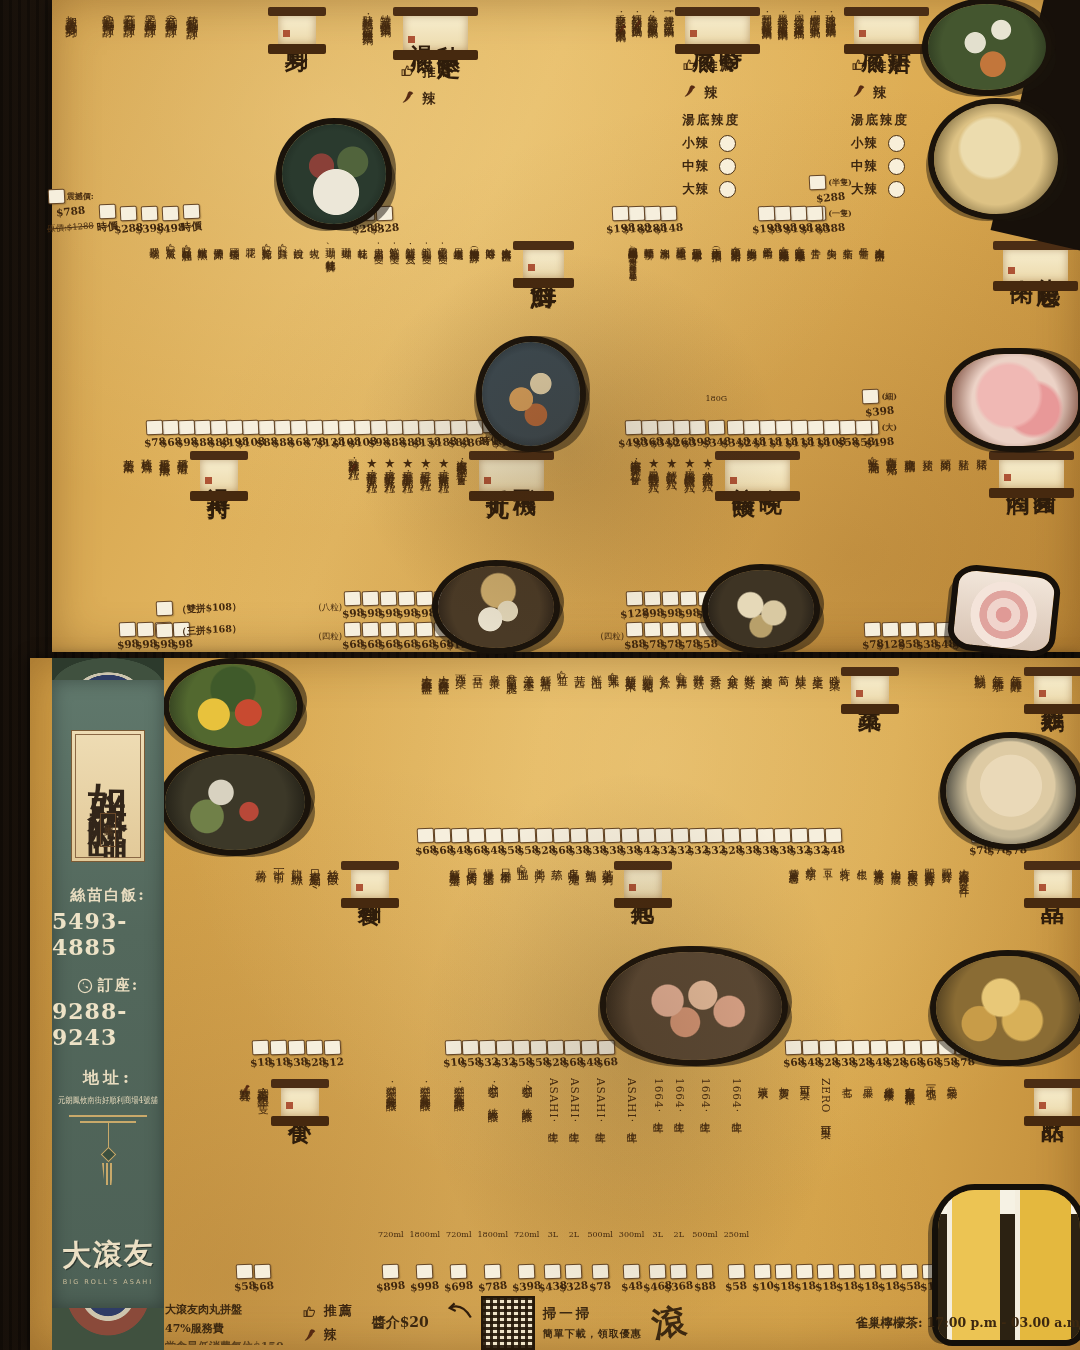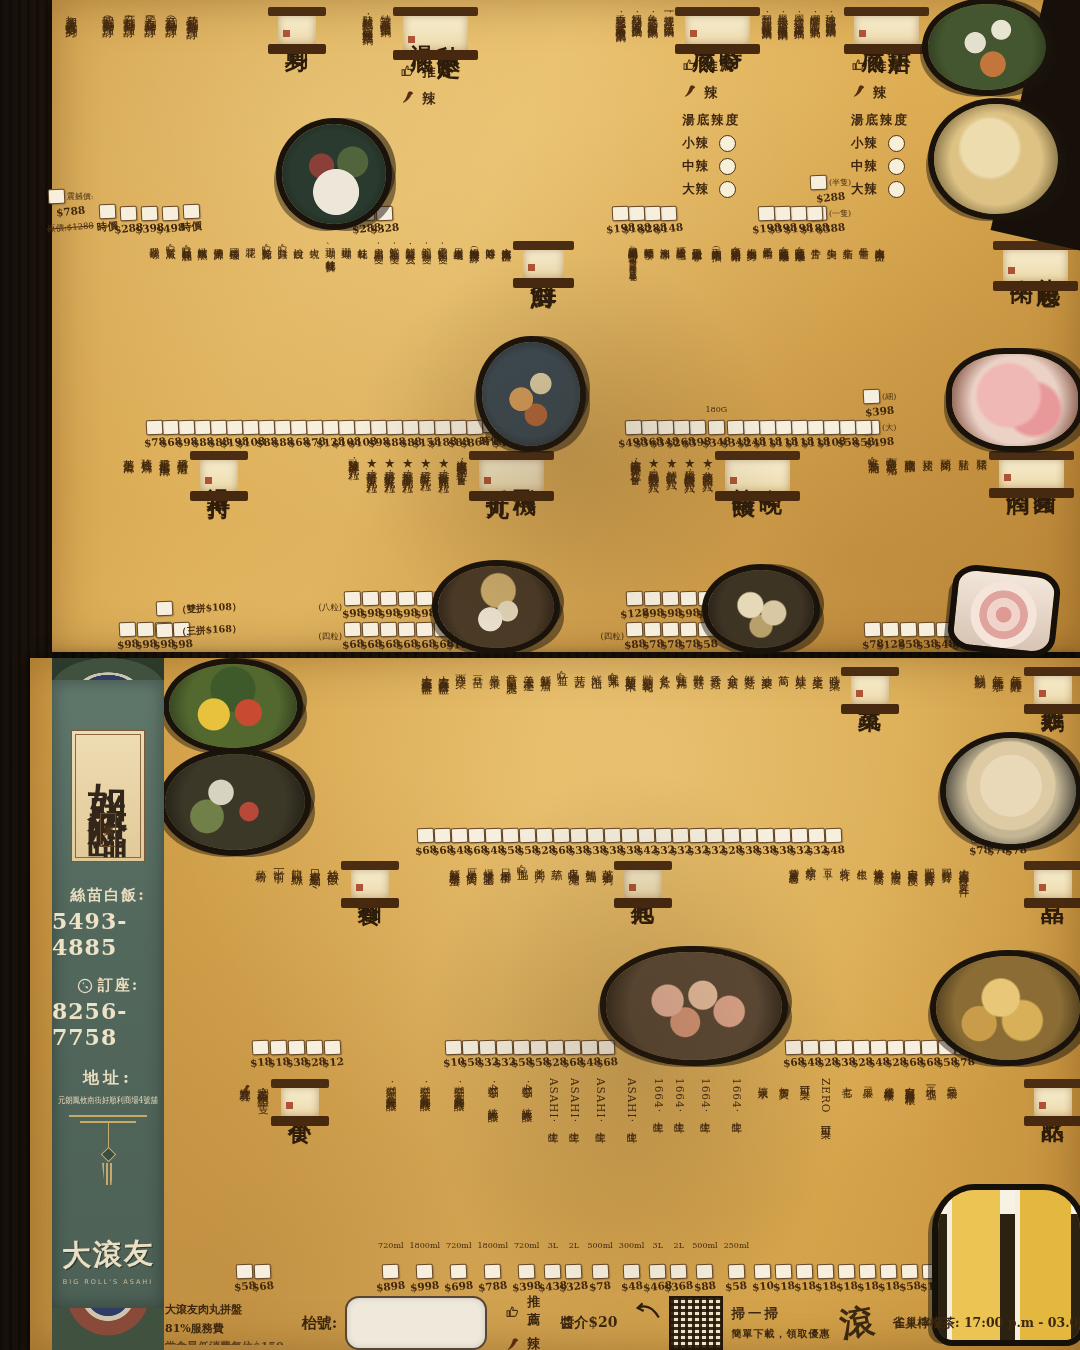--- a/index.html
+++ b/index.html
@@ -33,29 +33,29 @@
   .scroll::before{content:"";position:absolute;top:-8px;left:-10px;right:-10px;height:9px;background:#4b2d14;border-radius:2px;}
   .scroll::after{content:"";position:absolute;bottom:-9px;left:-10px;right:-10px;height:10px;background:#46290f;border-radius:2px;}
   .tcol{writing-mode:vertical-rl;text-orientation:upright;font-size:23px;font-weight:bold;color:#2f1d0b;letter-spacing:3px;line-height:1.04;}
   .tseal{position:absolute;left:5px;bottom:8px;width:7px;height:7px;background:#a23b1e;opacity:.85;}
 
   
   .item{display:flex;flex-direction:column;align-items:center;flex:0 0 auto;height:100%;}
   .iname{writing-mode:vertical-rl;text-orientation:mixed;font-size:11.5px;letter-spacing:1.5px;color:#43290f;height:150px;line-height:1.12;}
   .ismall{font-size:7.5px;letter-spacing:0;}
   .bwrap svg{width:11px;height:11px;}
-  .isub{font-size:8px;color:#43290f;margin-top:17px;white-space:nowrap;}
+  .isub{font-size:8px;color:#43290f;margin-top:6px;white-space:nowrap;}
   .ipr{margin-top:auto;display:flex;flex-direction:column;gap:3px;align-items:center;}
   .prow{display:flex;flex-direction:column;align-items:center;gap:1px;width:15px;overflow:visible;}
   .ghostrow{height:29px;}
   .cbrow{display:flex;align-items:center;gap:2px;}
   .cb{width:15px;height:13px;background:#f6efdd;border:1.5px solid #654626;border-radius:2px;
       box-shadow:1px 1px 1px rgba(60,35,10,.25);transform:rotate(-3deg);flex:0 0 auto;}
   .pv{font-size:10.5px;font-weight:bold;color:#40270e;transform:rotate(-6deg);white-space:nowrap;}
-  .pl{font-size:8px;color:#4a2f12;white-space:nowrap;}
+  .pl{font-size:8px;color:#4a2f12;white-space:nowrap;font-weight:bold;}
   .inote{font-size:8.5px;color:#4a2f12;text-decoration:line-through;transform:rotate(-4deg);white-space:nowrap;margin-top:2px;}
   .rlcol{display:flex;flex-direction:column;justify-content:flex-end;gap:3px;padding-bottom:2px;font-size:8.5px;color:#43290f;flex:0 0 auto;height:100%;}
   .rl{height:26px;display:flex;align-items:center;white-space:nowrap;}
   .notes{position:absolute;left:96px;bottom:12px;display:flex;flex-direction:column;gap:7px;}
   .notrow{display:flex;align-items:center;gap:4px;}
   .nottext{font-size:9.5px;font-weight:bold;color:#40270e;transform:rotate(-3deg);white-space:nowrap;}
 
   
   .legend{display:flex;flex-direction:column;gap:9px;margin-top:4px;align-self:flex-start;}
   .legrow{display:flex;align-items:center;gap:7px;font-size:13.5px;color:#3c2610;font-weight:bold;letter-spacing:2px;}
@@ -1428,21 +1428,21 @@
         </div>
         <div class="phone-label">絲苗白飯:</div>
         <div class="phone">5493-4885</div>
         <div class="wa-row">
           <svg class="wa-icon" viewBox="0 0 20 20" width="16" height="16">
               <circle cx="10" cy="10" r="8.2" fill="none" stroke="#e9ddc0" stroke-width="1.6"></circle>
               <path d="M7 6.5c2 4.5 4.5 6 6.5 6.5l.3-2-2.2-.8-1 .8c-1.2-.8-2.2-2-2.8-3.3l.9-.9-.8-2z" fill="#e9ddc0"></path>
             </svg>
           <span>訂座:</span>
         </div>
-        <div class="phone">8256-7758</div>
+        <div class="phone">9288-9243</div>
         <div class="addr-label">地址:</div>
         <div class="addr">元朗鳳攸南街好順利商場4號舖</div>
         <div class="tassel">
           <div class="tbar"></div>
             <div class="tbar2"></div>
             <div class="tstring"></div>
             <div class="tknot"></div>
             <div class="tfringe"></div>
         </div>
         <div class="logo">大滾友</div>
@@ -2428,26 +2428,22 @@
                 <div class="pv">$898</div>
               </div>
             </div>
           </div>
         </div>
       </div>
 
     <div class="footer">
       <div class="f-notes">
         <div>大滾友肉丸拼盤</div>
-        <div>81%服務費</div>
+        <div>47%服務費</div>
         <div class="clip">堂食最低消費每位$150</div>
-      </div>
-      <div class="f-table">
-        <span>枱號:</span>
-        <span class="tbox"></span>
       </div>
       <div class="f-legend">
         <div class="legrow">
           <svg viewBox="0 0 16 16">
               <path d="M2.2 7.2h2.4v6.2H2.2zM5.6 13.2V7.6l1.8-4.4c.8-.2 1.5.5 1.3 1.4L8.3 6.8h3.9c.8 0 1.4.8 1.1 1.6l-1.4 3.6c-.3.7-.9 1.2-1.7 1.2z" fill="none" stroke="#4a2f12" stroke-width="1.1"></path>
             </svg>
           <span>推薦</span>
         </div>
         <div class="legrow">
           <svg viewBox="0 0 16 16">

